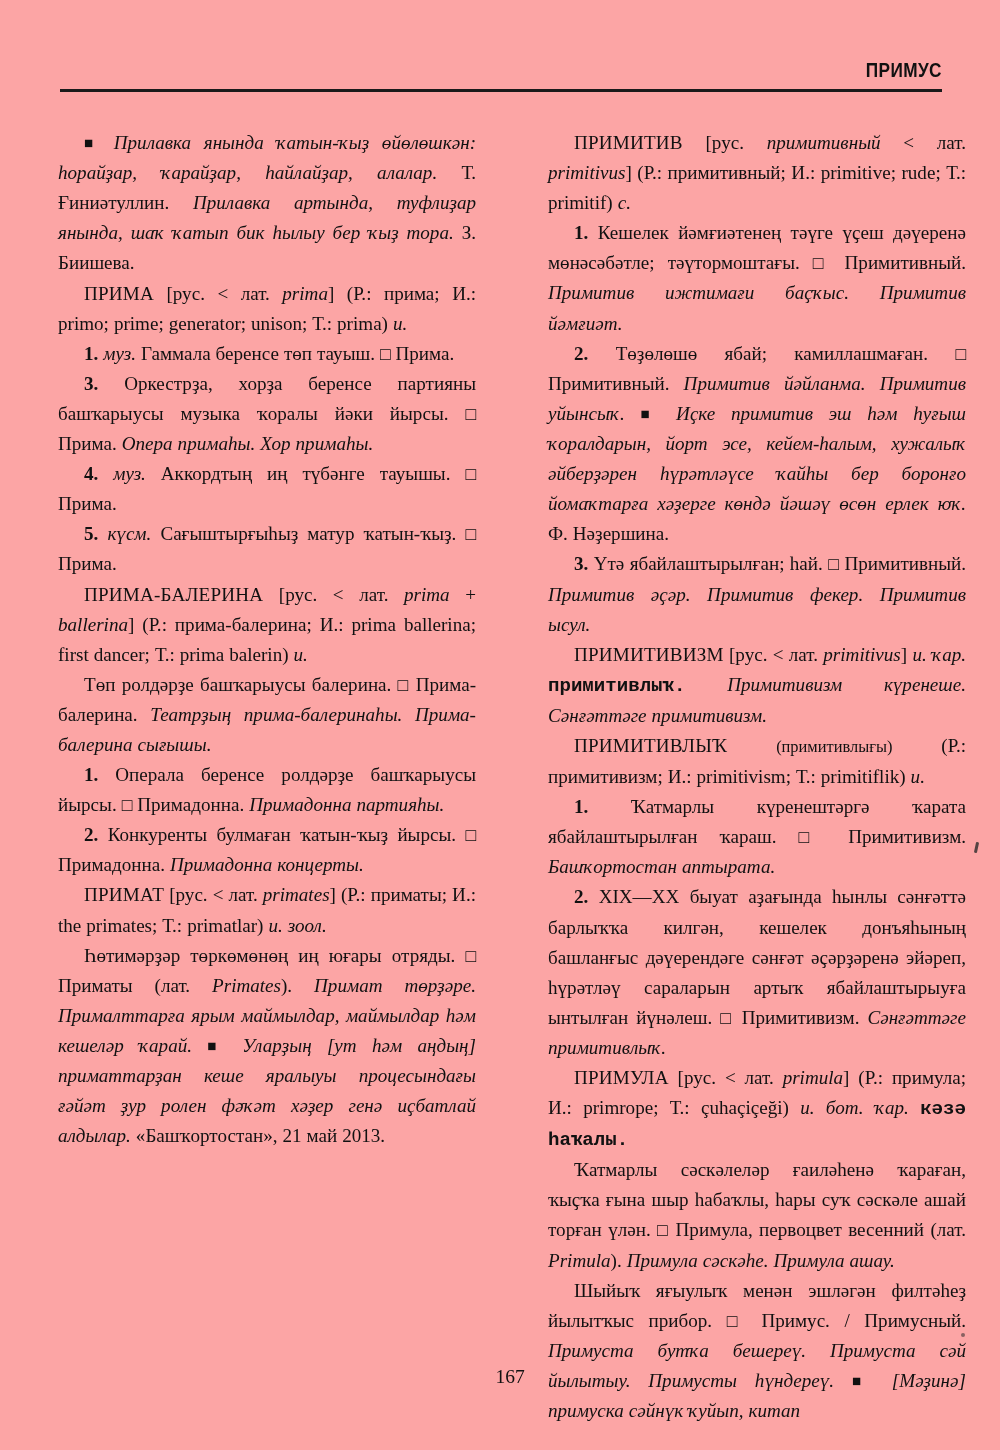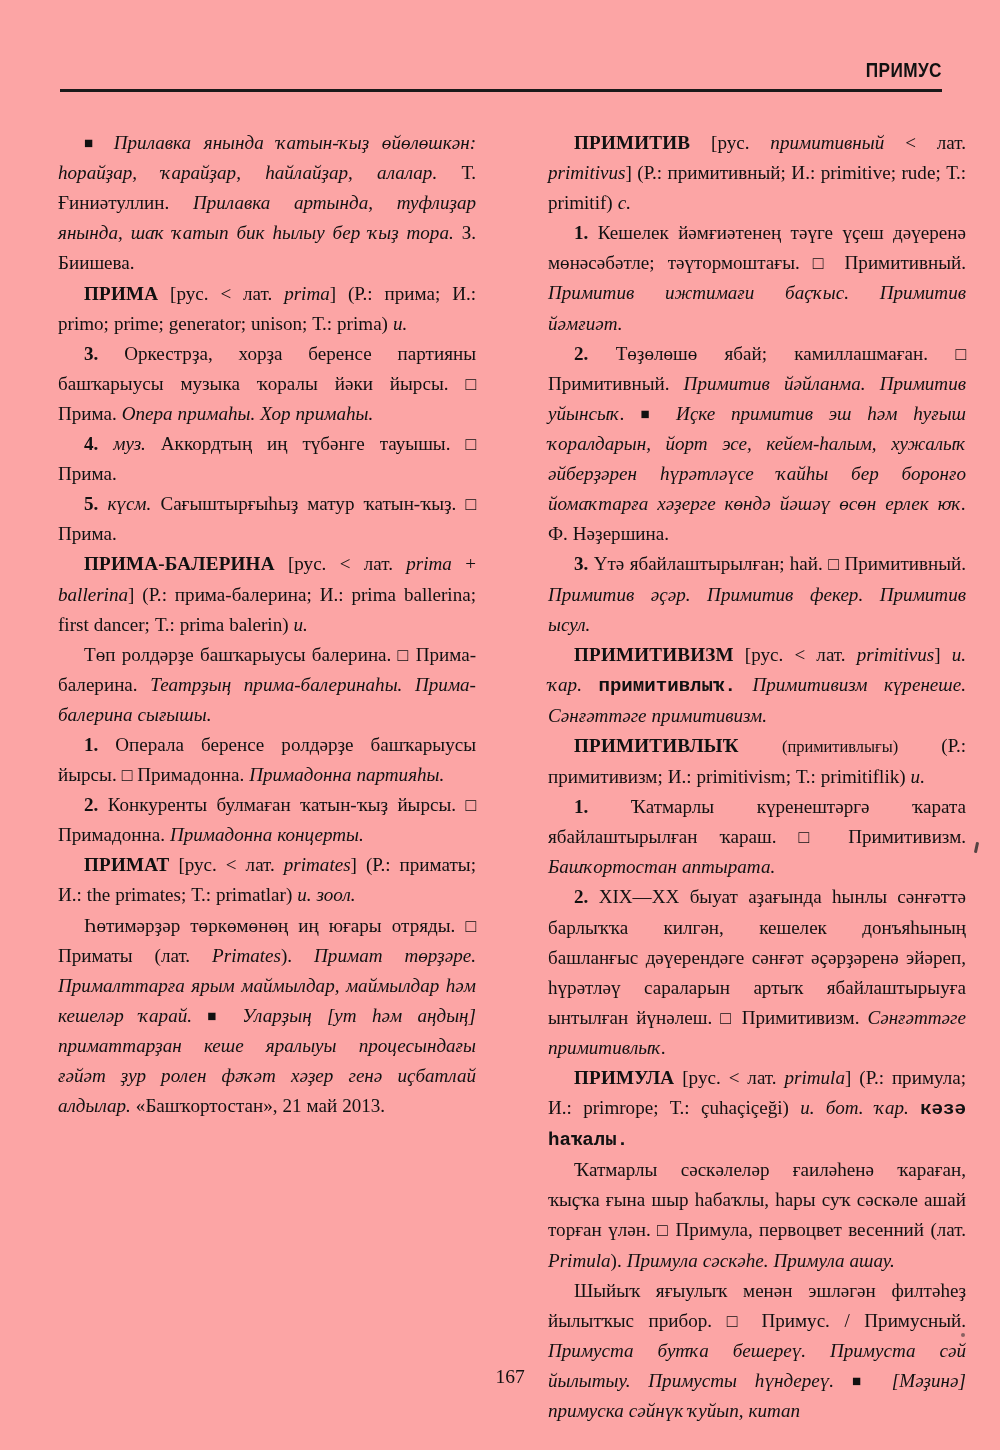--- a/index.html
+++ b/index.html
@@ -67,21 +67,21 @@
   p.e {
     margin: 0;
     font-size: 19.1px;
     line-height: 30.1px;
     text-align: justify;
     text-indent: 26px;
     hyphens: manual;
     word-spacing: 0.2px;
   }
   .hw {
-    font-weight: bold;
+    font-weight: normal;
     font-family: "Liberation Serif", "DejaVu Serif", serif;
     letter-spacing: 0.2px;
   }
   .hwsm {
     font-weight: normal;
     font-size: 0.86em;
   }
   .it { font-style: italic; }
   .bold { font-weight: bold; font-family: Liberation Mono, monospace; }
   .num { font-weight: bold; }
@@ -119,20 +119,21 @@
 
   <div class="header">
     <div class="header-title">ПРИМУС</div>
     <div class="header-rule"></div>
   </div>
 
   <div class="columns">
     <div class="column" id="col-left">
         <p class="e"><span class="fsq"></span> <span class="it">Прилавка янында ҡатын-ҡыҙ өйөлөшкән: һорайҙар, ҡарайҙар, һайлайҙар, алалар.</span> Т. Ғиниәтуллин. <span class="it">Прилавка артында, туфлиҙар янында, шаҡ ҡатып бик һылыу бер ҡыҙ тора.</span> З. Биишева.</p>
         <p class="e"><span class="hw">ПРИМА</span> [рус. &lt; лат. <span class="it">prima</span>] (Р.: прима; И.: primo; prime; generator; unison; Т.: prima) <span class="it">и.</span></p>
+        <p class="e"><span class="num">1.</span> <span class="it">муз.</span> Гаммала беренсе төп тауыш. <span class="sq"></span> Прима.</p>
         <p class="e"><span class="num">3.</span> Оркестрҙа, хорҙа беренсе партияны башҡарыусы музыка ҡоралы йәки йырсы. <span class="sq"></span> Прима. <span class="it">Опера примаһы. Хор примаһы.</span></p>
         <p class="e"><span class="num">4.</span> <span class="it">муз.</span> Аккордтың иң түбәнге тауышы. <span class="sq"></span> Прима.</p>
         <p class="e"><span class="num">5.</span> <span class="it">күсм.</span> Сағыштырғыһыҙ матур ҡатын-ҡыҙ. <span class="sq"></span> Прима.</p>
         <p class="e"><span class="hw">ПРИМА-БАЛЕРИНА</span> [рус. &lt; лат. <span class="it">prima</span> + <span class="it">ballerina</span>] (Р.: прима-балерина; И.: prima ballerina; first dancer; Т.: prima balerin) <span class="it">и.</span></p>
         <p class="e">Төп ролдәрҙе башҡарыусы балерина. <span class="sq"></span> Прима-балерина. <span class="it">Театрҙың прима-балеринаһы. Прима-балерина сығышы.</span></p>
         <p class="e"><span class="num">1.</span> Операла беренсе ролдәрҙе башҡарыусы йырсы. <span class="sq"></span> Примадонна. <span class="it">Примадонна партияһы.</span></p>
         <p class="e"><span class="num">2.</span> Конкуренты булмаған ҡатын-ҡыҙ йырсы. <span class="sq"></span> Примадонна. <span class="it">Примадонна концерты.</span></p>
         <p class="e"><span class="hw">ПРИМАТ</span> [рус. &lt; лат. <span class="it">primates</span>] (Р.: приматы; И.: the primates; Т.: primatlar) <span class="it">и. зоол.</span></p>
         <p class="e">Һөтимәрҙәр төркөмөнөң иң юғары отряды. <span class="sq"></span> Приматы (лат. <span class="it">Primates</span>). <span class="it">Примат төрҙәре. Прималттарға ярым маймылдар, маймылдар һәм кешеләр ҡарай.</span> <span class="fsq"></span> <span class="it">Уларҙың [ут һәм аңдың] приматтарҙан кеше яралыуы процесындағы ғәйәт ҙур ролен фәҡәт хәҙер генә иҫбатлай алдылар.</span> «Башҡортостан», 21 май 2013.</p>
       </div>

